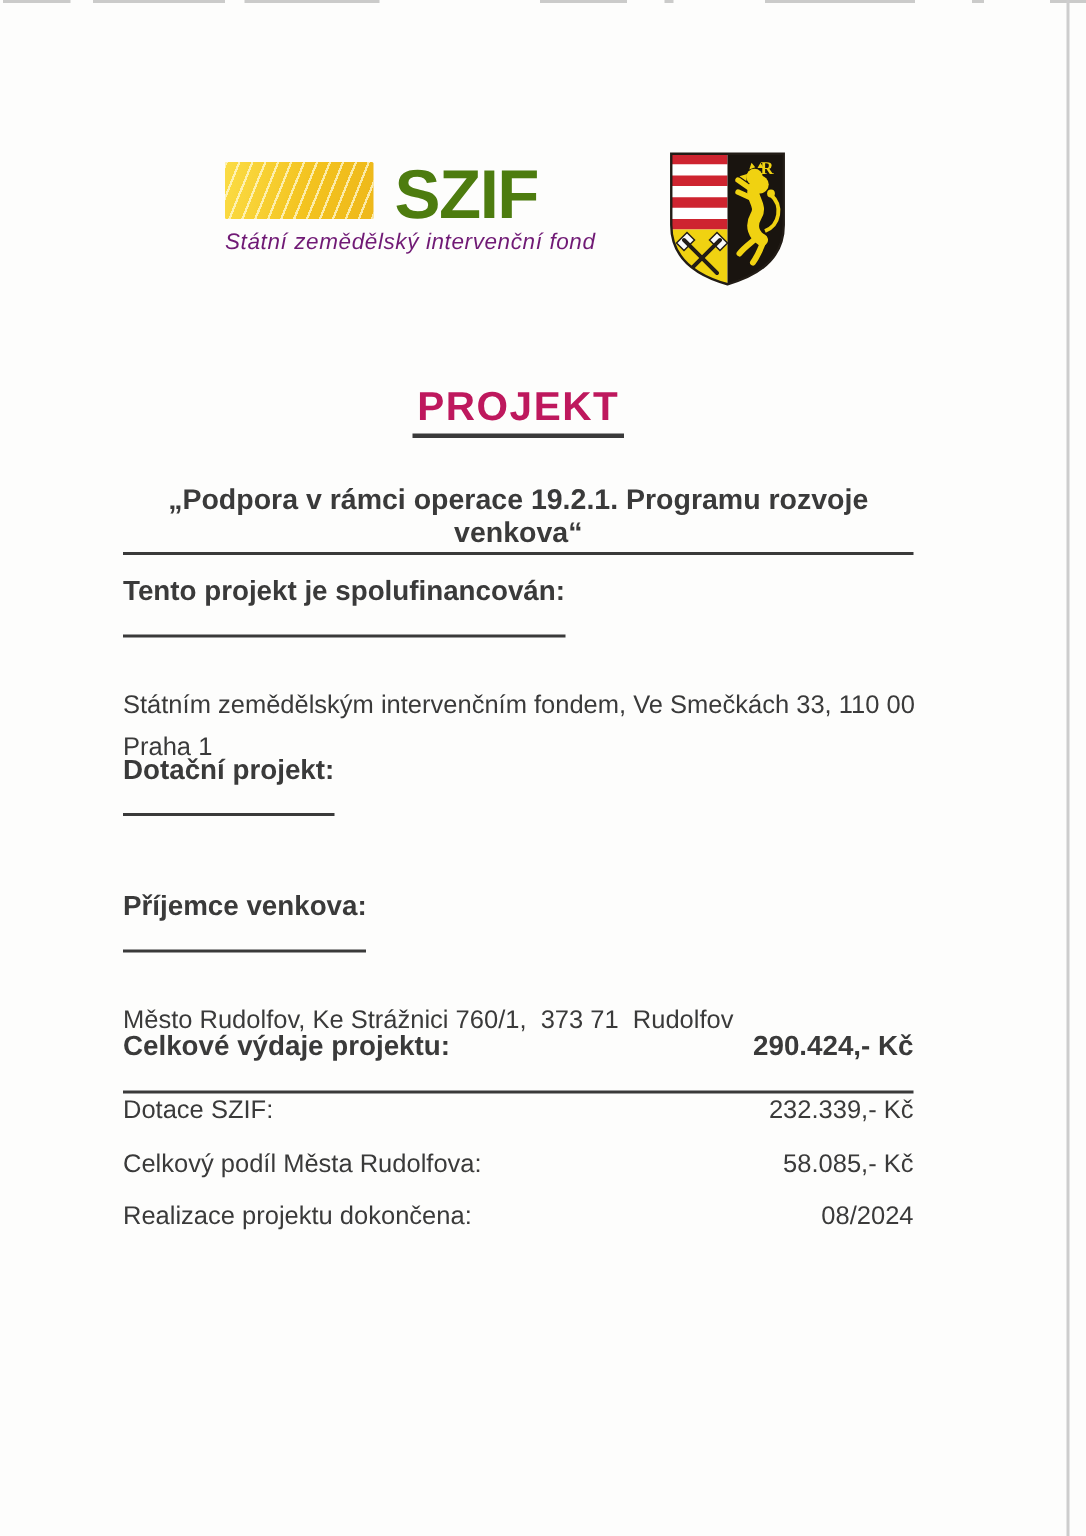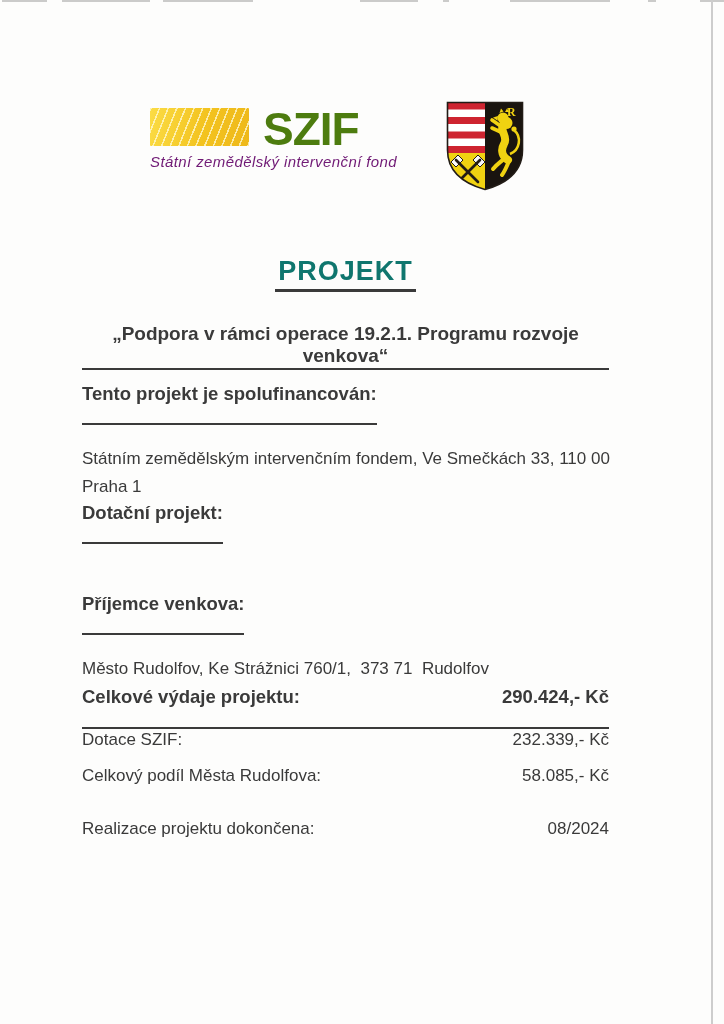--- a/index.html
+++ b/index.html
@@ -35,52 +35,52 @@
     line-height: .72; letter-spacing: -1px;
   }
   .szif-tagline { margin-top: 7px; font-size: 15px; color: #701a75; letter-spacing: .4px; font-style: italic; }
 
   .arms { position: absolute; left: 445px; top: 100px; width: 80px; height: 92px; }
 
   
   .title-wrap { position: absolute; left: 82px; top: 256px; width: 527px; text-align: center; }
   .doc-title {
     display: inline-block; font-size: 27px; font-weight: bold; letter-spacing: 1px;
-    color: #0f766e; border-bottom: 3px solid #3a3a3a; padding: 0 3px 2px;
+    color: #be185d; border-bottom: 3px solid #3a3a3a; padding: 0 3px 2px;
   }
   .subtitle-wrap { position: absolute; left: 82px; top: 323px; width: 527px; text-align: center; }
   .doc-subtitle {
     display: inline-block; font-size: 19px; font-weight: bold;
     border-bottom: 2px solid #3a3a3a; padding-bottom: 1px;
   }
 
   
   .section { position: absolute; left: 82px; width: 540px; }
   .section-heading {
     display: inline-block; font-size: 18.5px; font-weight: bold;
     border-bottom: 2px solid #3a3a3a; padding-bottom: 18px;
   }
-  .section-body { margin-top: 20px; font-size: 17px; line-height: 1.62; white-space: pre-wrap; }
+  .section-body { margin-top: 31px; font-size: 17px; line-height: 1.62; white-space: pre-wrap; }
   #section-cofinanced { top: 383px; }
   #section-program    { top: 502px; }
   #section-recipient  { top: 593px; }
 
   
   .fin-row {
     position: absolute; left: 82px; width: 527px;
     display: flex; justify-content: space-between; align-items: baseline;
     font-size: 17px;
   }
   .fin-total {
     top: 686px; font-size: 18.5px; font-weight: bold;
     border-bottom: 2.5px solid #3a3a3a; padding-bottom: 19px;
   }
   .fin-szif  { top: 730px; }
   .fin-share { top: 766px; }
-  .fin-done  { top: 819px; }
+  .fin-done  { top: 801px; }
 </style>
 </head>
 <body>
 
 <div class="page">
 
   <div class="top-dash" style="left:2px;   width:45px;"></div>
   <div class="top-dash" style="left:62px;  width:88px;"></div>
   <div class="top-dash" style="left:163px; width:90px;"></div>
   <div class="top-dash" style="left:360px; width:58px;"></div>

